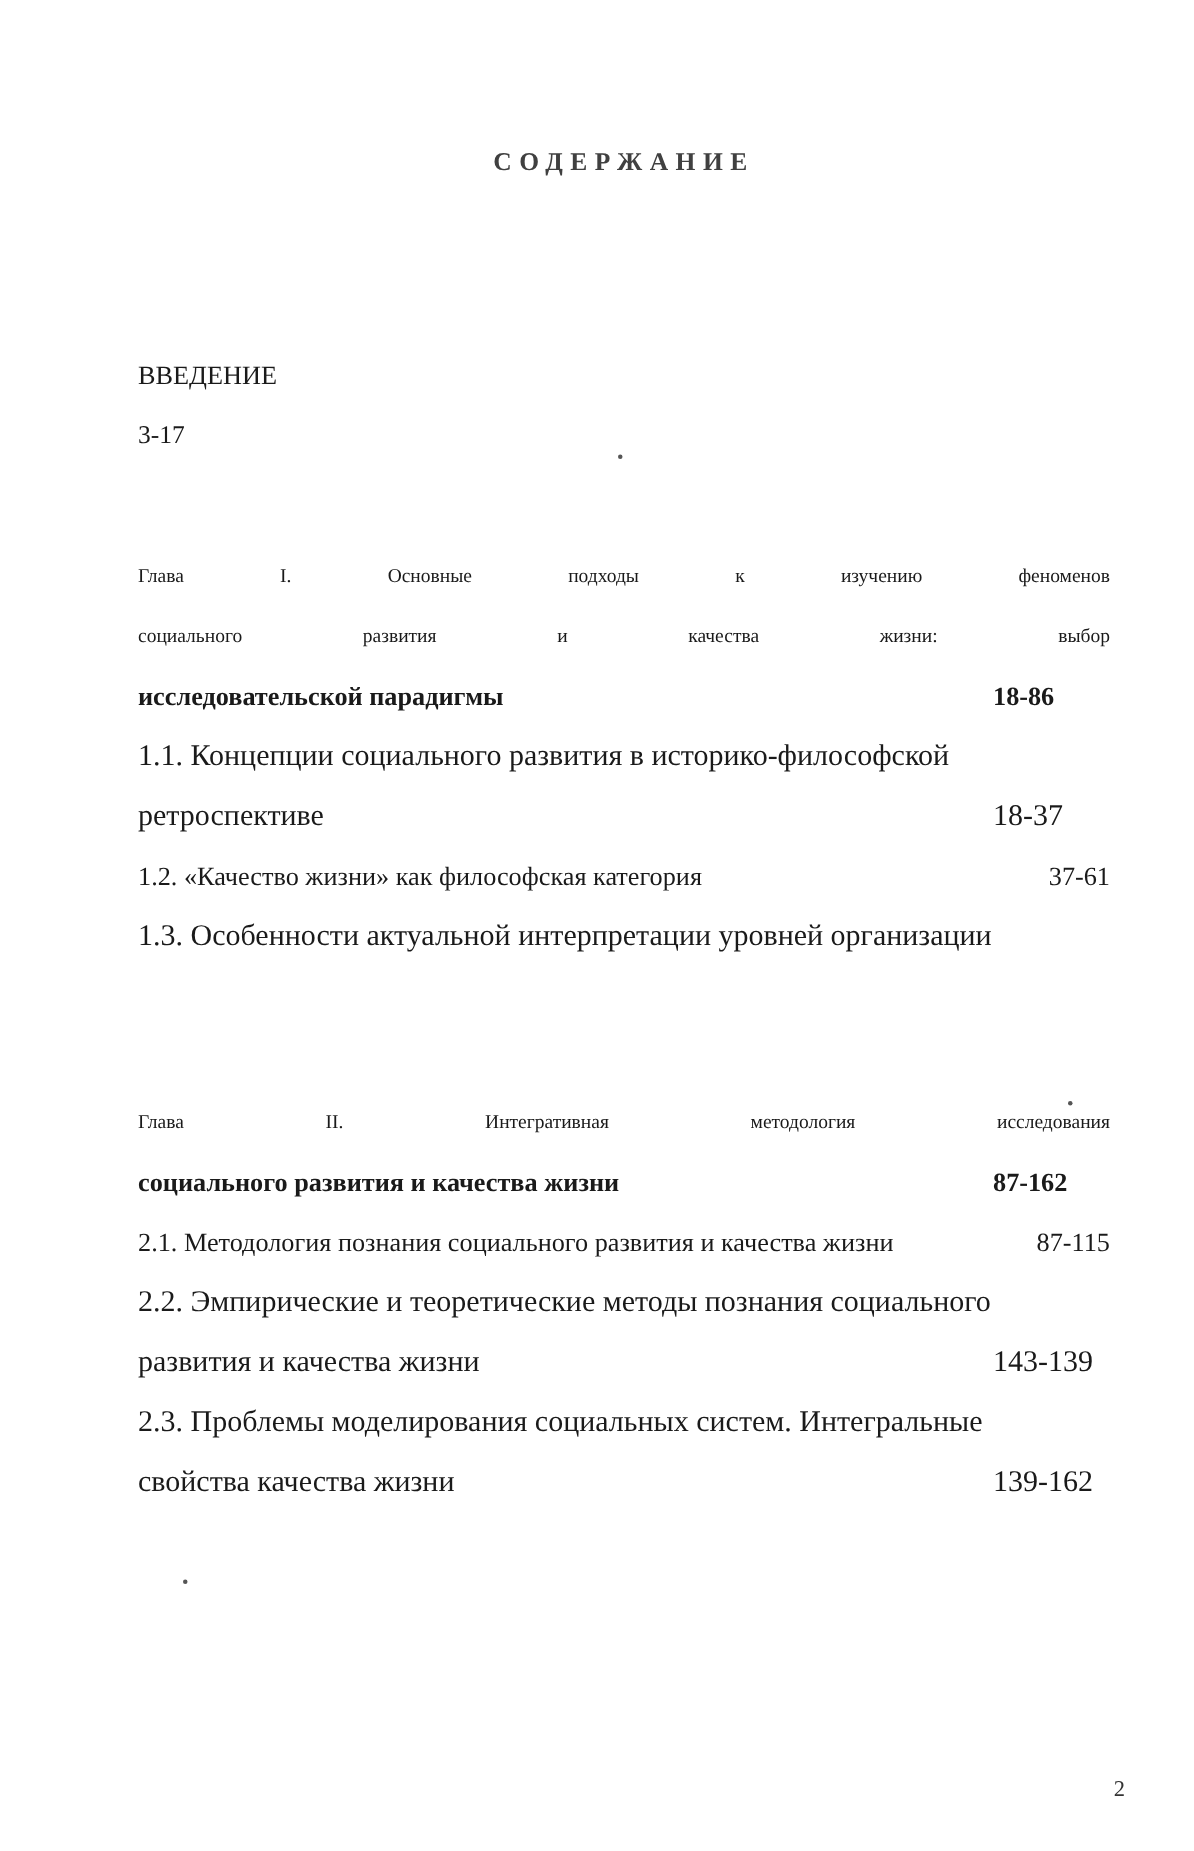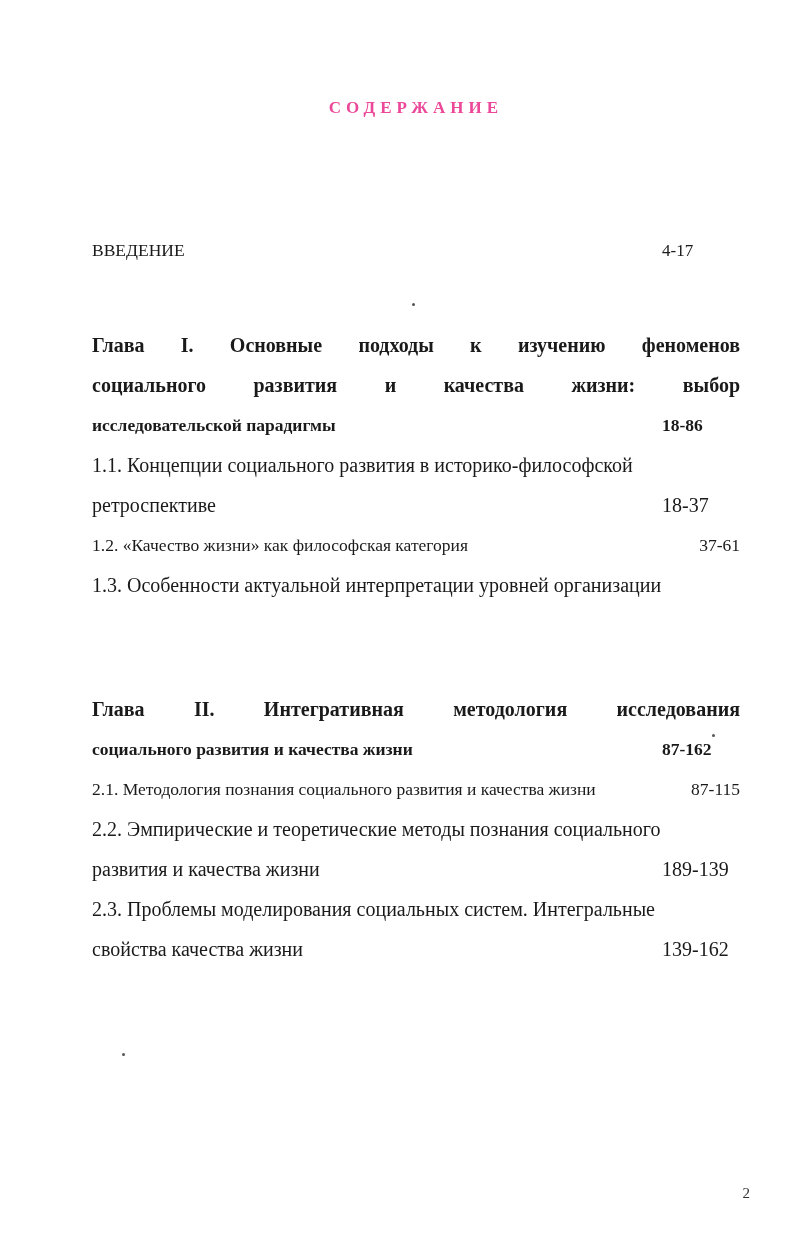--- a/index.html
+++ b/index.html
@@ -26,21 +26,21 @@
     left: 92px;
     top: 0;
     width: 648px;
   }
   .doc-title {
     margin-top: 98px;
     text-align: center;
     font-size: 17px;
     font-weight: bold;
     letter-spacing: 5px;
-    color: #ec4899;
+    color: #404040;
   }
   .toc {
     margin-top: 112px;
   }
   .row {
     display: flex;
     align-items: baseline;
     justify-content: space-between;
     font-size: 17.5px;
     line-height: 40px;
@@ -50,26 +50,27 @@
     padding-right: 16px;
   }
   .row .pages {
     flex: 0 0 auto;
     width: 78px;
     text-align: left;
     font-size: 17px;
   }
   .entry-intro {
     margin-bottom: 54px;
+    flex-direction: column;
   }
   .chapter-head {
-    font-weight: bold;
+    font-weight: normal;
     text-align: justify;
     text-align-last: justify;
-    font-size: 20px;
+    font-size: 13px;
     line-height: 40px;
   }
   .chapter-head-last {
     font-weight: bold;
     font-size: 17.5px;
     line-height: 40px;
     display: flex;
     justify-content: space-between;
     align-items: baseline;
   }
@@ -150,21 +151,21 @@
 <div class="page">
 
   <div class="content">
 
     <div class="doc-title">СОДЕРЖАНИЕ</div>
 
     <div class="toc">
 
       <div class="row entry-intro">
         <span class="label">ВВЕДЕНИЕ</span>
-        <span class="pages">4-17</span>
+        <span class="pages">3-17</span>
       </div>
 
       <div class="chapter-block">
         <div class="chapter-head">Глава I. Основные подходы к изучению феноменов</div>
         <div class="chapter-head">социального развития и качества жизни: выбор</div>
         <div class="chapter-head-last">
           <span class="label">исследовательской парадигмы</span>
           <span class="pages">18-86</span>
         </div>
 
@@ -197,21 +198,21 @@
 
         <div class="one-line">
           <span class="label">2.1. Методология познания социального развития и качества жизни</span>
           <span class="pages">87-115</span>
         </div>
 
         <div class="sub">
           <span class="flow">2.2. Эмпирические и теоретические методы познания социального</span>
           <span class="lastline">
             <span class="label">развития и качества жизни</span>
-            <span class="pages">189-139</span>
+            <span class="pages">143-139</span>
           </span>
         </div>
 
         <div class="sub">
           <span class="flow">2.3. Проблемы моделирования социальных систем. Интегральные</span>
           <span class="lastline">
             <span class="label">свойства качества жизни</span>
             <span class="pages">139-162</span>
           </span>
         </div>

